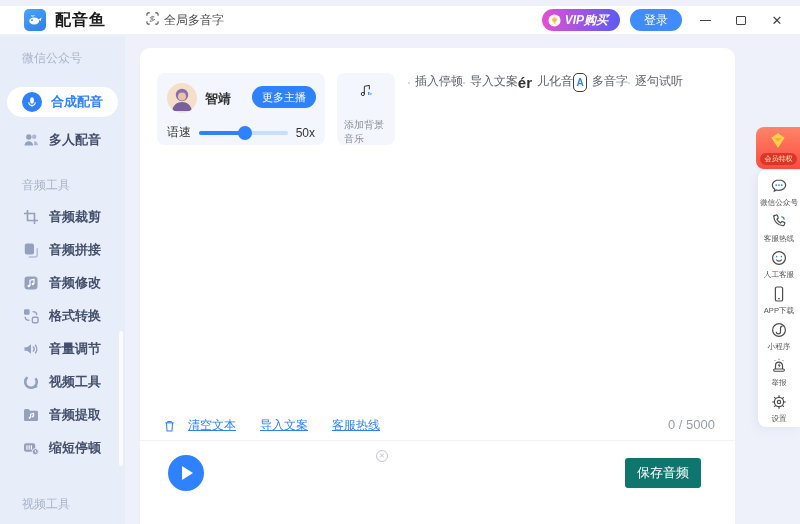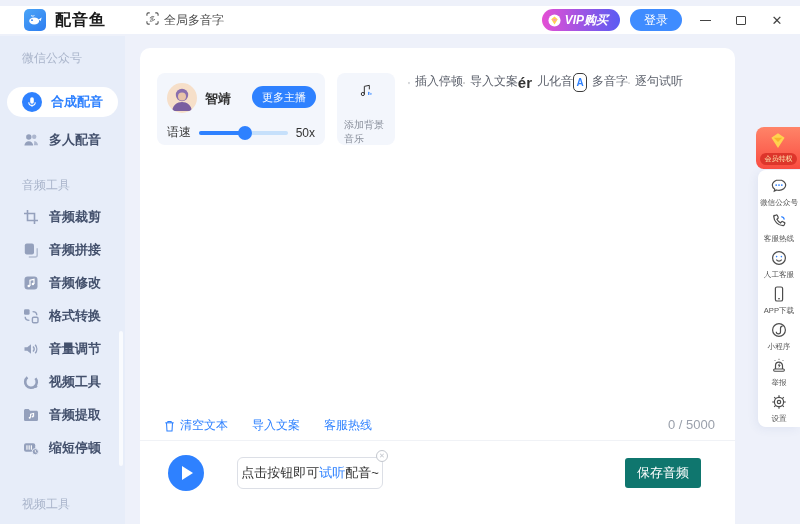--- a/index.html
+++ b/index.html
@@ -50,21 +50,21 @@
 
   .tools { position:absolute; left:268px; top:25px; height:72px; display:flex; }
   .tool { width:55px; display:flex; flex-direction:row; justify-content:flex-end; padding-bottom:1px; gap:5px; cursor:pointer; }
   .tool-label { font-size:12px; color:#5a5f6a; white-space:nowrap; }
   .erhua-ic { font-size:15px; font-weight:700; color:#333; height:20px; line-height:20px; }
   .poly-ic { width:19px; height:19px; border:1.5px solid #3d3d3d; border-radius:5px; display:flex; align-items:center; justify-content:center; font-size:10px; font-weight:700; color:#2e81ff; }
 
   .text-area { position:absolute; left:0; top:110px; right:0; height:255px; }
 
   .links { position:absolute; left:23px; top:369px; display:flex; align-items:center; gap:24px; }
-  .link { display:flex; align-items:center; gap:4px; font-size:12px; color:#2e81ff; cursor:pointer; }
+  .link { display:flex; align-items:center; gap:12px; font-size:12px; color:#2e81ff; cursor:pointer;text-decoration:underline; }
   .counter { position:absolute; right:20px; top:369px; font-size:13px; color:#9aa0ab; }
   .divider { position:absolute; left:0; right:0; top:392px; border-top:1px solid #f0f2f6; }
 
   .play-btn { position:absolute; left:28px; top:407px; width:36px; height:36px; border-radius:50%; background:#2e81ff; display:flex; align-items:center; justify-content:center; cursor:pointer; }
   .play-tri { width:0; height:0; border-left:11px solid #fff; border-top:7px solid transparent; border-bottom:7px solid transparent; margin-left:3px; }
   .bubble { position:absolute; left:97px; top:409px; width:146px; height:32px; background:#fff; border:1px solid #dcdfe6; border-radius:6px; display:flex; align-items:center; justify-content:center; font-size:13px; color:#333; white-space:nowrap; }
   .bubble .hl { color:#2e81ff; }
   .bubble-close { position:absolute; left:236px; top:402px; width:12px; height:12px; border:1px solid #c3c7ce; border-radius:50%; color:#c3c7ce; font-size:7px; line-height:10px; text-align:center; cursor:pointer; background:#fff; }
   .save-btn { position:absolute; left:485px; top:410px; width:76px; height:30px; background:#0f766e; border-radius:3px; color:#fff; font-size:13px; display:flex; align-items:center; justify-content:center; cursor:pointer; }
 
@@ -354,25 +354,20 @@
         <span>客服热线</span>
       </div>
   </div>
   <div class="counter">0 / 5000</div>
 
   <div class="divider"></div>
 
   <div class="play-btn">
       <span class="play-tri"></span>
     </div>
-  <div class="bubble">
-    <span>点击按钮即可</span>
-      <span class="hl">试听</span>
-      <span>配音~</span>
-  </div>
   <div class="bubble-close">✕</div>
   <div class="save-btn">
       <span>保存音频</span>
     </div>
 </div>
 
 <div class="vip-badge">
   <svg width="22" height="22" viewBox="0 0 18 18">
       <polygon points="9,2.6 14.4,6.4 9,14.8 3.6,6.4" fill="#ffd24f"></polygon>
       <polygon points="5.6,6.4 12.4,6.4 9,9.8" fill="#f7b32b"></polygon>

